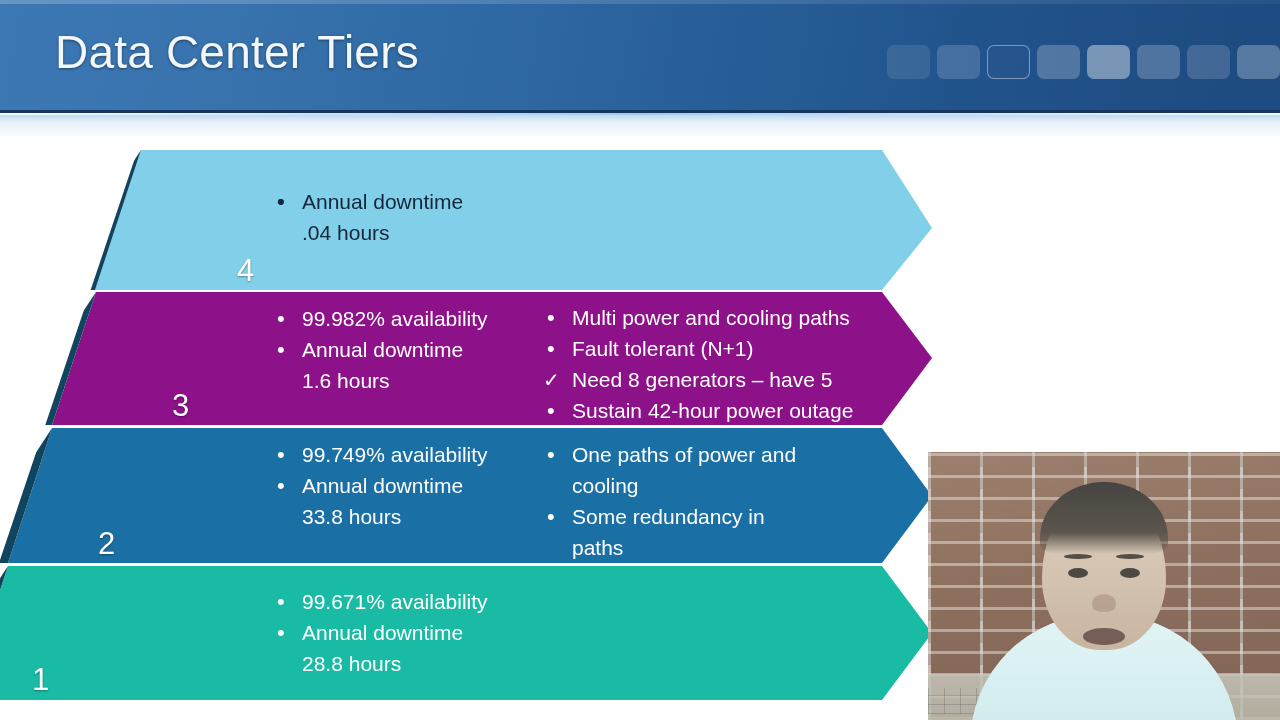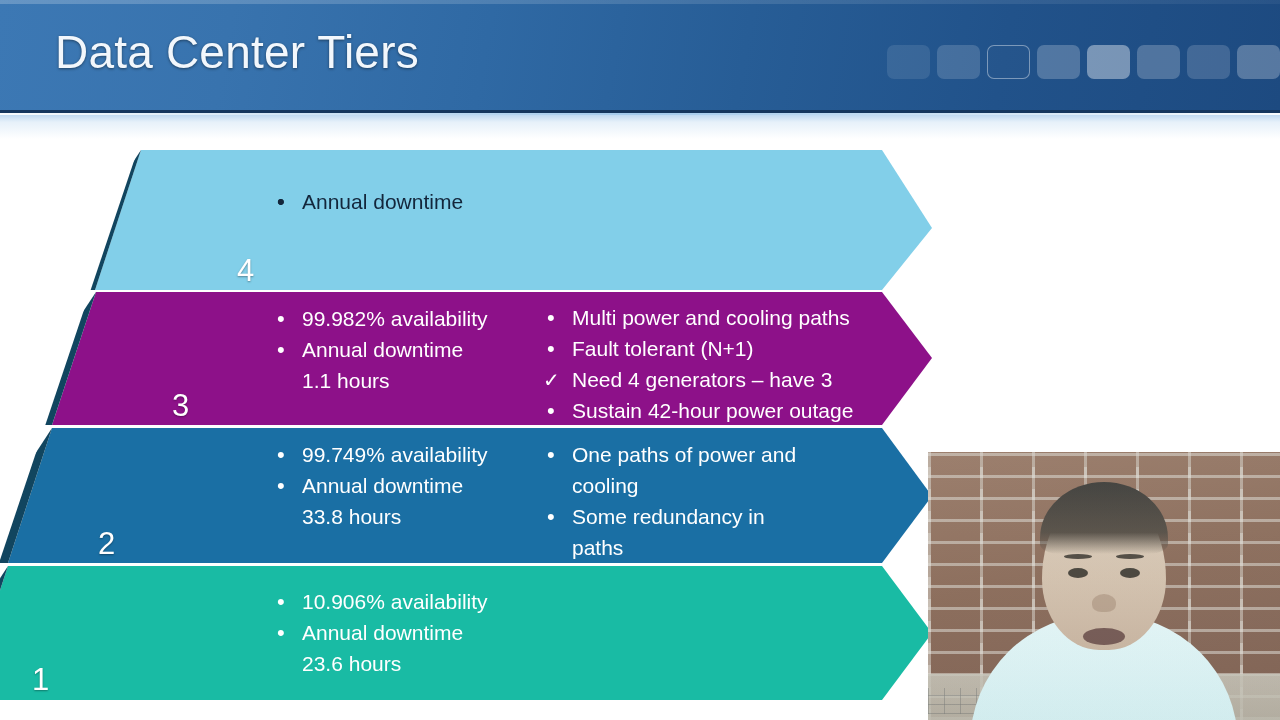--- a/index.html
+++ b/index.html
@@ -334,36 +334,37 @@
 
     <div class="tier-num" style="left:237px; top:115px;">4</div>
     <div class="tier-num" style="left:172px; top:250px;">3</div>
     <div class="tier-num" style="left:98px;  top:388px;">2</div>
     <div class="tier-num" style="left:32px;  top:524px;">1</div>
 
     <div class="tier-text dark" style="left:271px; top:46px; width:260px;">
       <ul class="bullets">
         <li><span class="mk dot">•</span></li>
         <li><span class="mk dot">•</span><span>Annual downtime</span></li>
+        <li><span class="mk"></span><span>.04 hours</span></li>
       </ul>
     </div>
 
     <div class="tier-text" style="left:271px; top:164px; width:265px;">
       <ul class="bullets">
         <li><span class="mk dot">•</span><span>99.982% availability</span></li>
         <li><span class="mk dot">•</span><span>Annual downtime</span></li>
-        <li><span class="mk"></span><span>1.1 hours</span></li>
+        <li><span class="mk"></span><span>1.6 hours</span></li>
       </ul>
     </div>
 
     <div class="tier-text" style="left:541px; top:163px; width:400px;">
       <ul class="bullets">
         <li><span class="mk dot">•</span><span>Multi power and cooling paths</span></li>
         <li><span class="mk dot">•</span><span>Fault tolerant (N+1)</span></li>
-        <li><span class="mk check">✓</span><span>Need 4 generators – have 3</span></li>
+        <li><span class="mk check">✓</span><span>Need 8 generators – have 5</span></li>
         <li><span class="mk dot">•</span><span>Sustain 42-hour power outage</span></li>
       </ul>
     </div>
 
     <div class="tier-text" style="left:271px; top:300px; width:265px;">
       <ul class="bullets">
         <li><span class="mk dot">•</span><span>99.749% availability</span></li>
         <li><span class="mk dot">•</span><span>Annual downtime</span></li>
         <li><span class="mk"></span><span>33.8 hours</span></li>
       </ul>
@@ -373,23 +374,23 @@
       <ul class="bullets">
         <li><span class="mk dot">•</span><span>One paths of power and</span></li>
         <li><span class="mk"></span><span>cooling</span></li>
         <li><span class="mk dot">•</span><span>Some redundancy in</span></li>
         <li><span class="mk"></span><span>paths</span></li>
       </ul>
     </div>
 
     <div class="tier-text" style="left:271px; top:447px; width:265px;">
       <ul class="bullets">
-        <li><span class="mk dot">•</span><span>10.906% availability</span></li>
+        <li><span class="mk dot">•</span><span>99.671% availability</span></li>
         <li><span class="mk dot">•</span><span>Annual downtime</span></li>
-        <li><span class="mk"></span><span>23.6 hours</span></li>
+        <li><span class="mk"></span><span>28.8 hours</span></li>
       </ul>
     </div>
   </div>
 
   <div id="webcam">
     <div id="brick" class="cam-inner"></div>
     <div id="brick-offset"></div>
     <div id="baseboard"></div>
     <div id="baseboard-grid"></div>
     <div id="person-body"></div>

